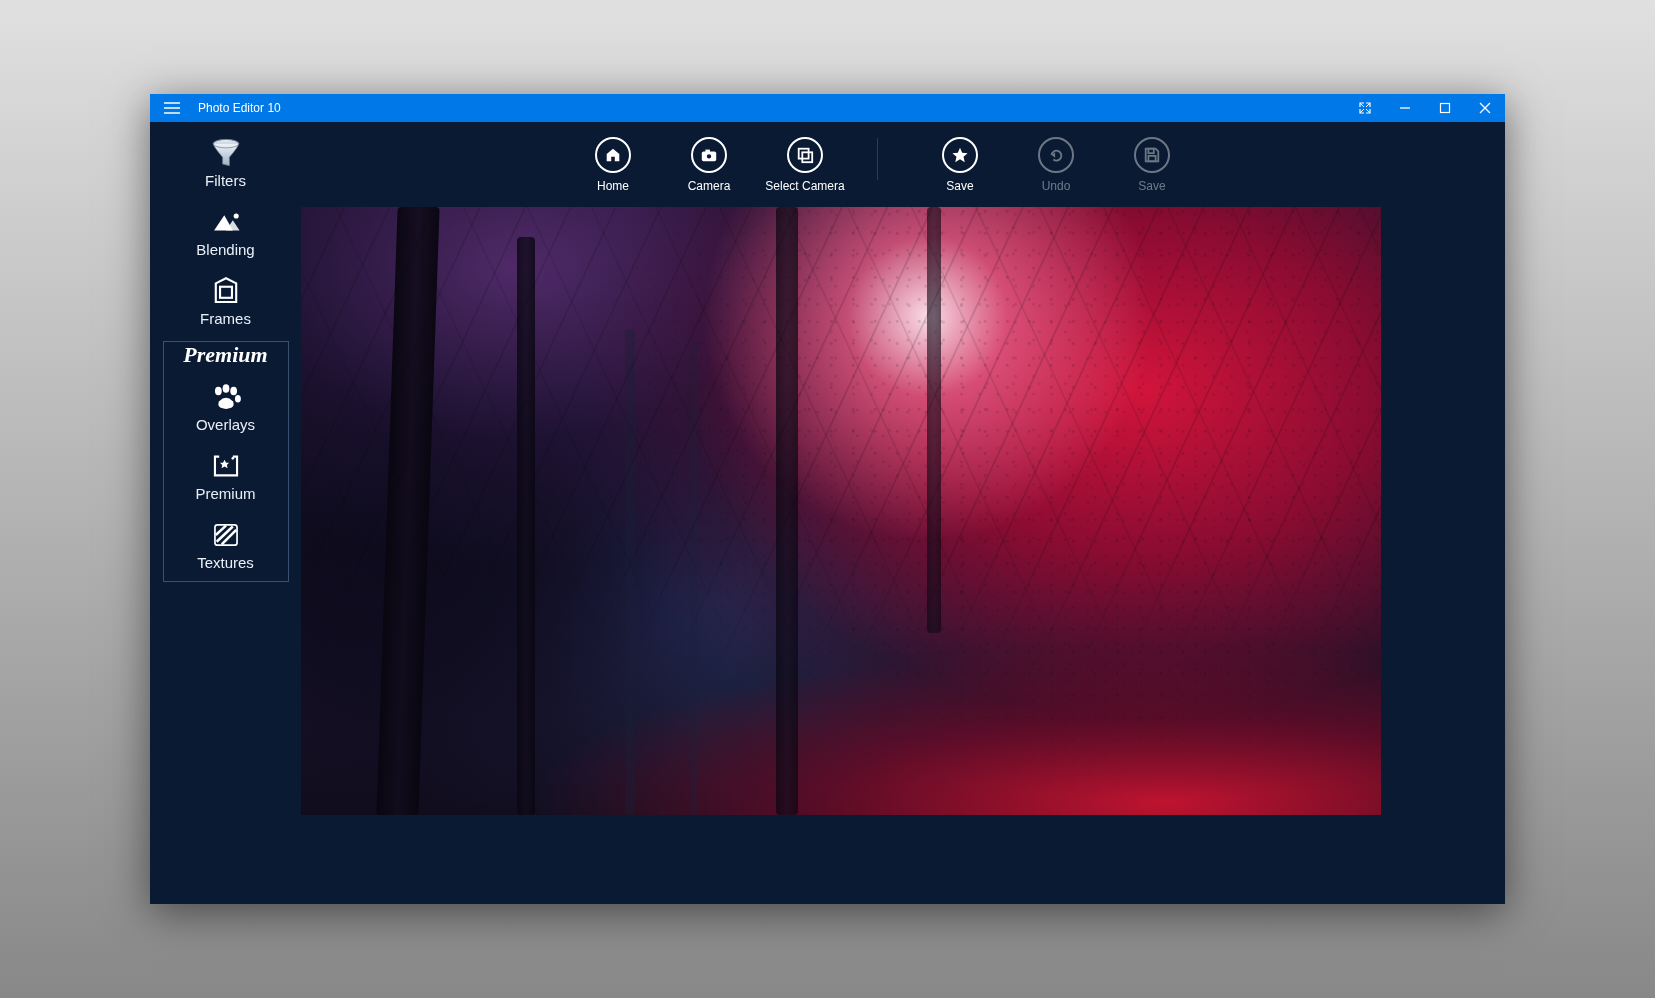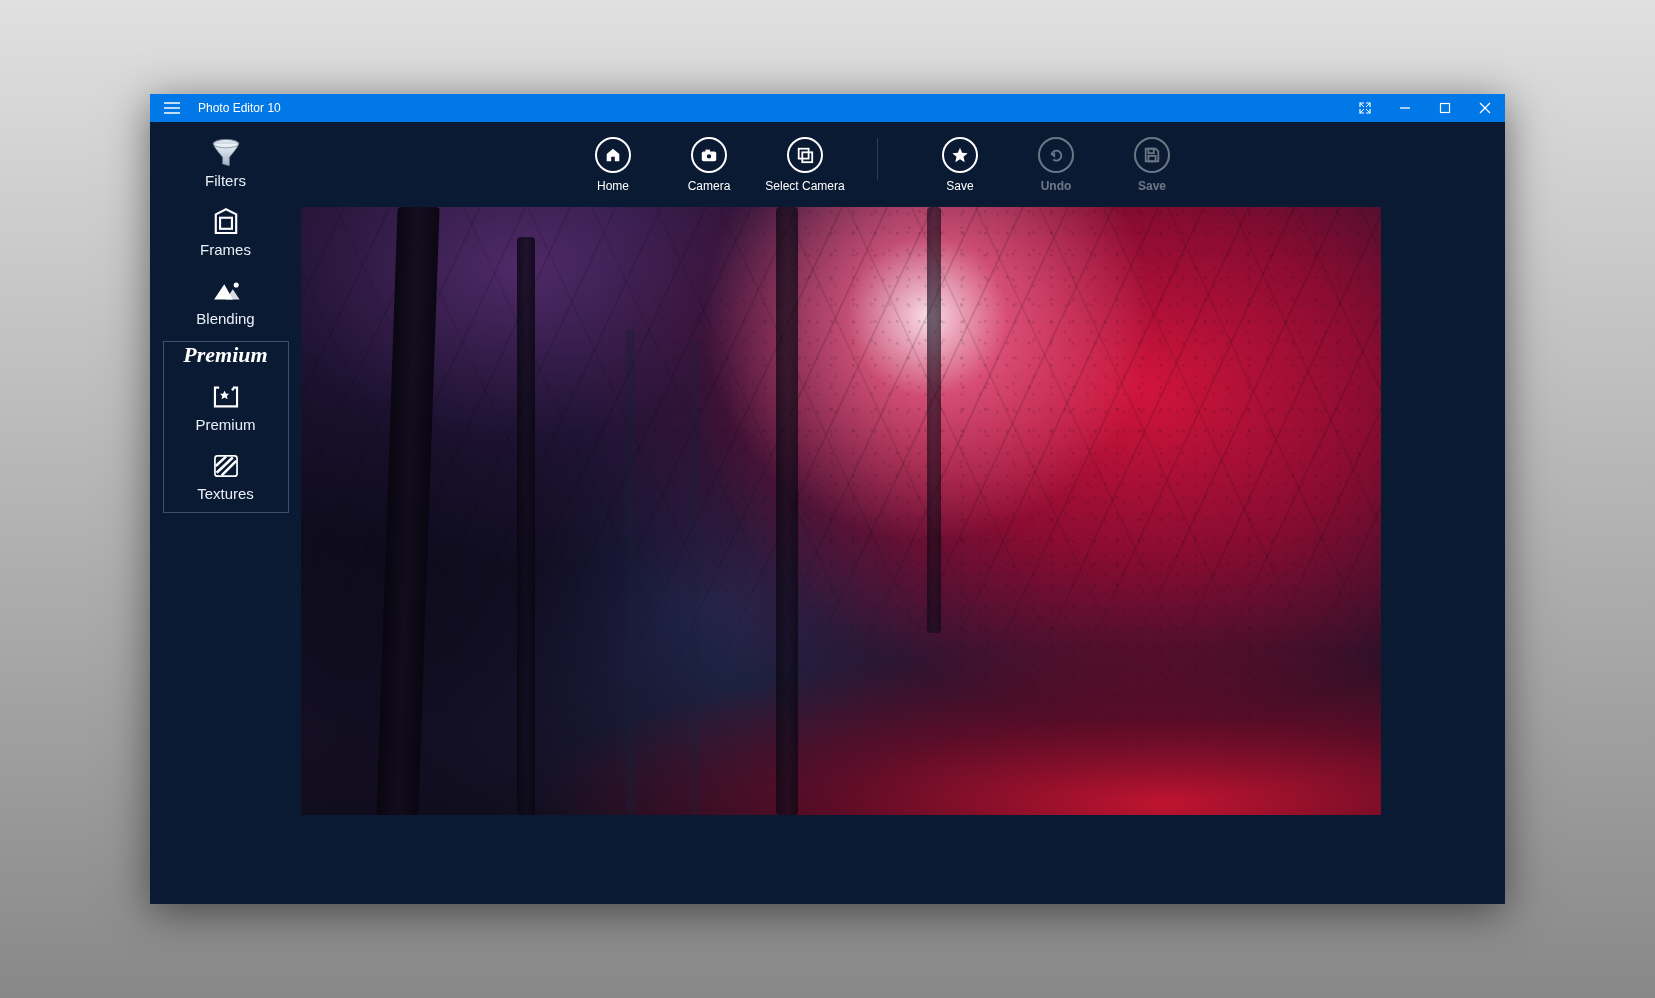--- a/index.html
+++ b/index.html
@@ -119,21 +119,21 @@
     gap: 12px;
   }
   .tool-btn {
     width: 84px;
     display: flex;
     flex-direction: column;
     align-items: center;
     cursor: pointer;
     color: #fff;
   }
-  .tool-btn.disabled { opacity: 0.4; cursor: default; font-weight: bold; }
+  .tool-btn.disabled { opacity: 0.4; cursor: default; }
   .tool-circle {
     width: 36px;
     height: 36px;
     border: 2px solid #fff;
     border-radius: 50%;
     display: flex;
     align-items: center;
     justify-content: center;
   }
   .tool-circle svg { width: 18px; height: 18px; fill: #fff; }
@@ -279,42 +279,54 @@
             <path d="M5 6 Q5 9 16 22 L16 30 L24 32 L24 22 Q35 9 35 6" fill="url(#fg)" stroke="#6a7a8c" stroke-width="0.8"></path>
             <ellipse cx="20" cy="6" rx="15" ry="5" fill="none" stroke="#6a7a8c" stroke-width="0.8"></ellipse>
           </svg>
         </div>
         <div class="side-label">Filters</div>
       </div>
 
 
       <div class="side-item">
         <div class="ic">
-          <svg viewBox="0 0 40 34">
-            <path d="M8 8 L20 2 L32 8 L32 30 L8 30 Z" fill="none" stroke="#fff" stroke-width="2.5"></path>
-            <rect x="13" y="12" width="14" height="13" fill="none" stroke="#fff" stroke-width="2.5"></rect>
-          </svg>
-        </div>
-        <div class="side-label">Frames</div>
-      </div>
-
-      <div class="side-item">
-        <div class="ic">
           <svg viewBox="0 0 40 28">
             <polygon points="6,24 18,6 28,24" fill="#fff"></polygon>
             <polygon points="20,24 28,12 36,24" fill="#fff" opacity="0.85"></polygon>
             <circle cx="32" cy="7" r="3" fill="#fff"></circle>
           </svg>
         </div>
         <div class="side-label">Blending</div>
       </div>
 
+      <div class="side-item">
+        <div class="ic">
+          <svg viewBox="0 0 40 34">
+            <path d="M8 8 L20 2 L32 8 L32 30 L8 30 Z" fill="none" stroke="#fff" stroke-width="2.5"></path>
+            <rect x="13" y="12" width="14" height="13" fill="none" stroke="#fff" stroke-width="2.5"></rect>
+          </svg>
+        </div>
+        <div class="side-label">Frames</div>
+      </div>
+
       <div class="premium-box">
         <div class="premium-title">Premium</div>
 
+        <div class="side-item">
+          <div class="ic">
+            <svg viewBox="0 0 40 34">
+              <ellipse cx="11" cy="10" rx="4" ry="5" fill="#fff"></ellipse>
+              <ellipse cx="20" cy="7" rx="4" ry="5" fill="#fff"></ellipse>
+              <ellipse cx="29" cy="10" rx="4" ry="5" fill="#fff"></ellipse>
+              <ellipse cx="34" cy="19" rx="3.5" ry="4.5" fill="#fff"></ellipse>
+              <path d="M12 22 Q20 14 28 22 Q32 30 20 31 Q8 30 12 22 Z" fill="#fff"></path>
+            </svg>
+          </div>
+          <div class="side-label">Overlays</div>
+        </div>
 
         <div class="side-item">
           <div class="ic">
             <svg viewBox="0 0 40 34">
               <path d="M7 10 L7 28 L33 28 L33 10" fill="none" stroke="#fff" stroke-width="2.5"></path>
               <path d="M7 10 L7 6 L12 6 M28 6 L33 6 L33 10" fill="none" stroke="#fff" stroke-width="2.5"></path>
               <path d="M17 14 L19 18 L23 18 L20 21 L21 25 L17 23 L13 25 L14 21 L11 18 L15 18 Z" fill="#fff" transform="translate(3,-3) scale(0.9)"></path>
               <circle cx="28" cy="8" r="1.5" fill="#fff"></circle>
             </svg>
           </div>

